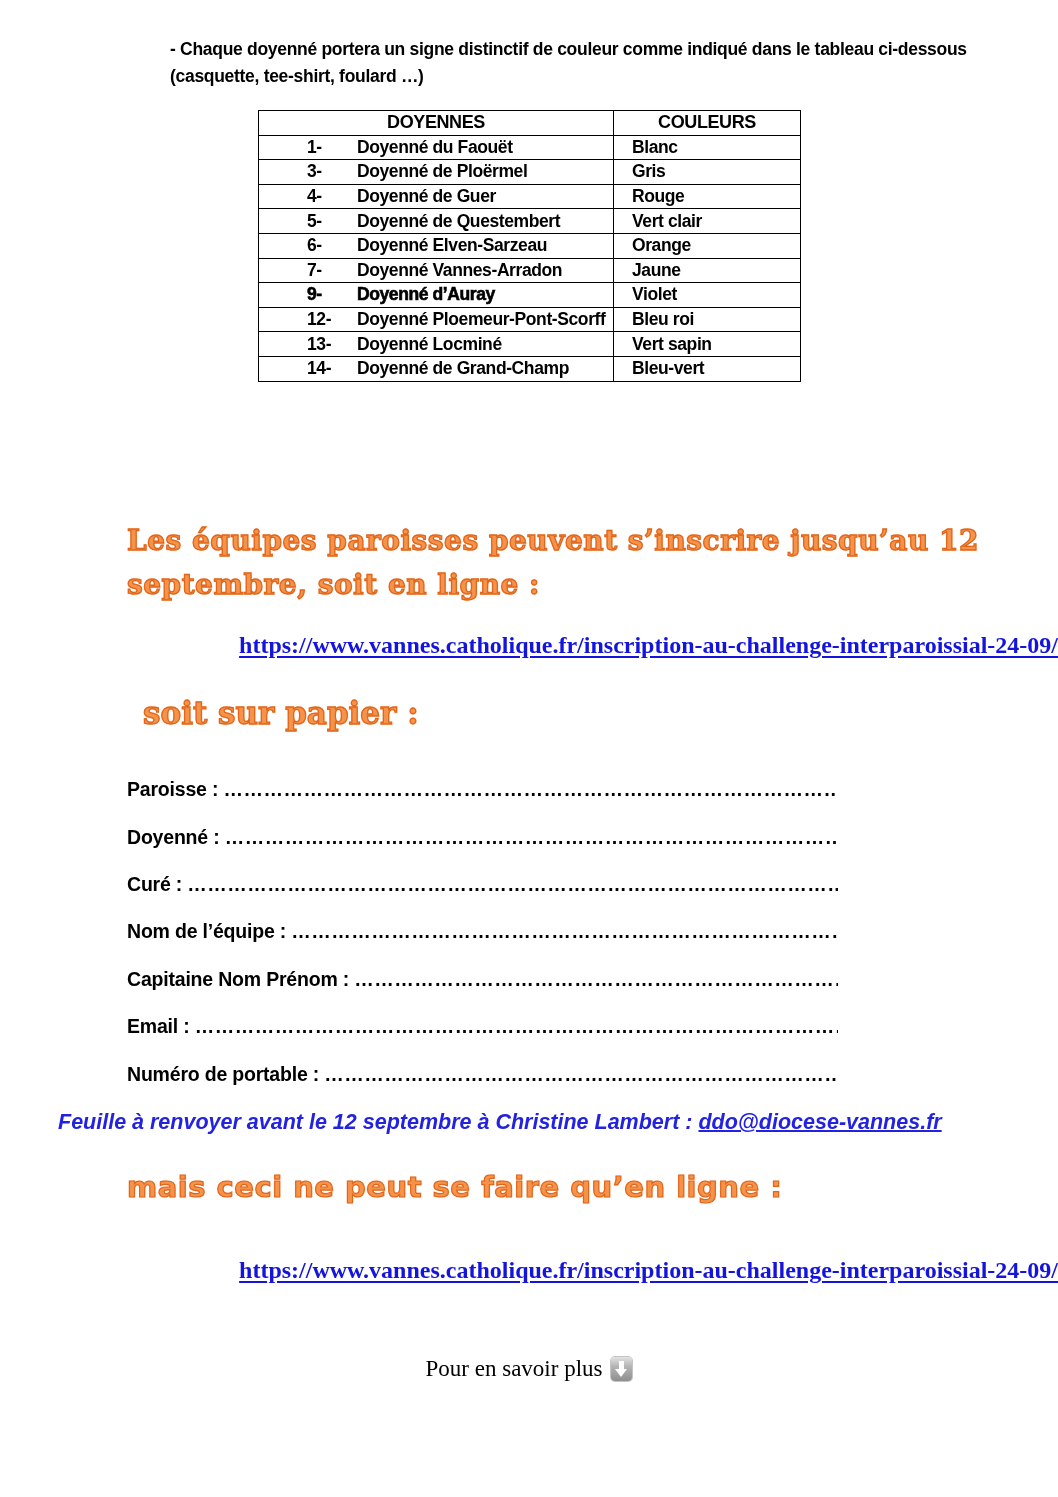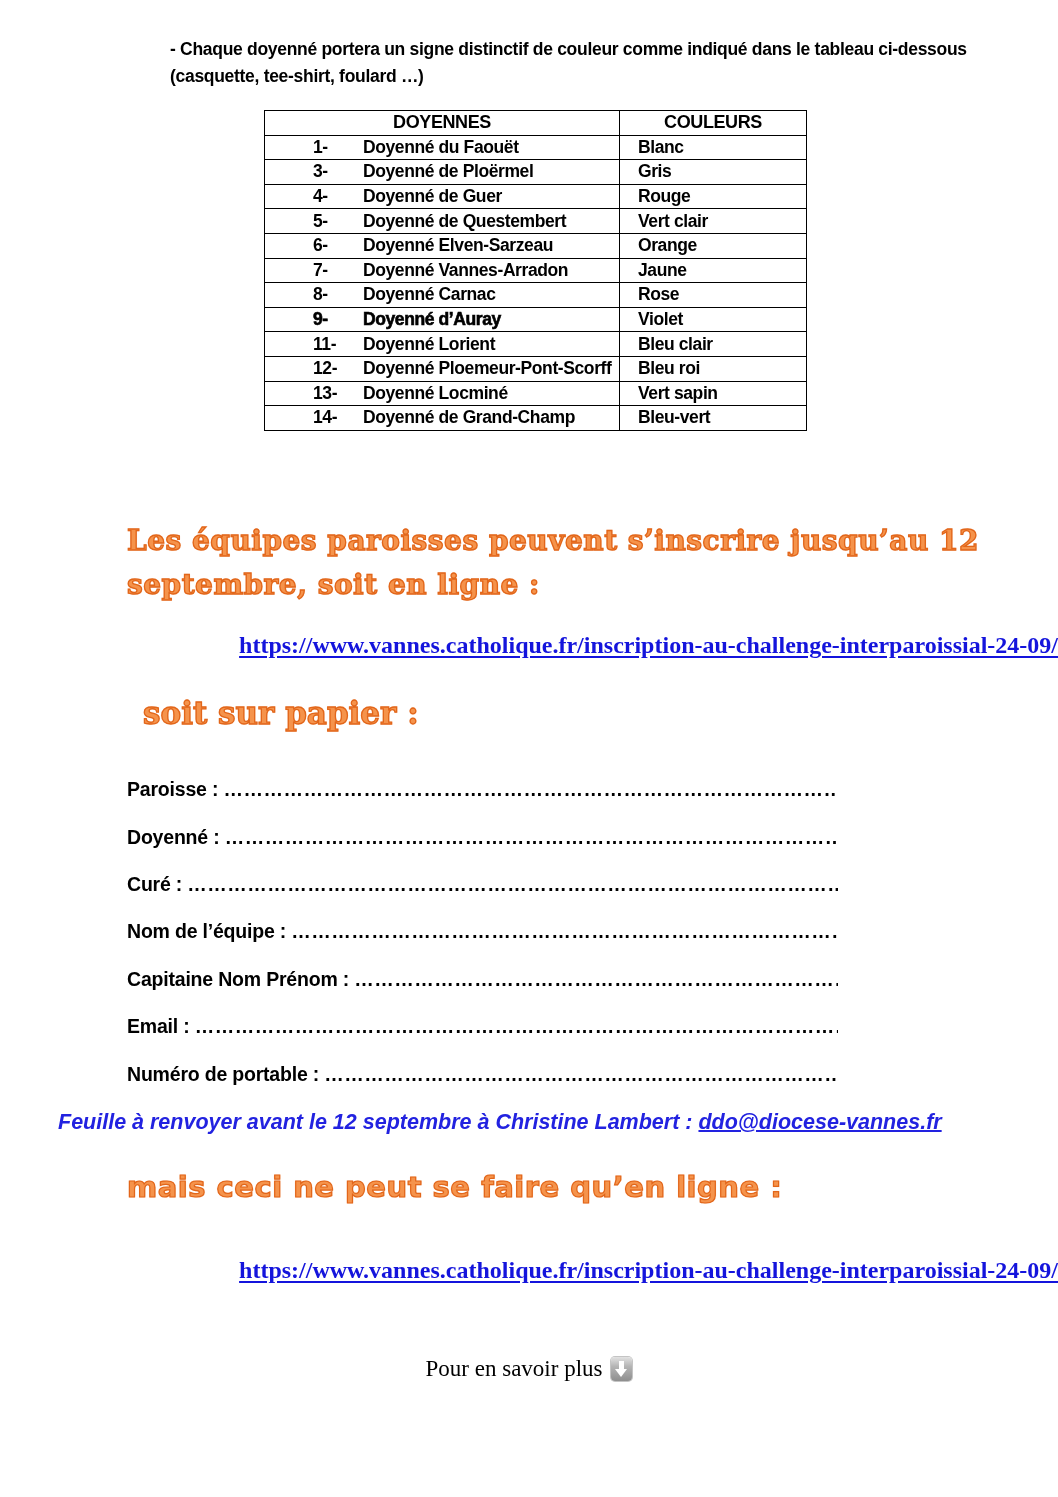--- a/index.html
+++ b/index.html
@@ -12,21 +12,21 @@
   .page { position:absolute; inset:0; background:#fff; }
 
   
   .intro {
     position:absolute; left:125px; top:36px; width:872px;
     font-size:17.5px; font-weight:700; line-height:27px; letter-spacing:-0.3px;margin-left:45px;
   }
 
   
   .doyenne-table {
-    position:absolute; left:264px; top:110px; width:542px;
+    position:absolute; left:258px; top:110px; width:542px;
     border-collapse:collapse; table-layout:fixed;
   }
   .doyenne-table col.c1 { width:355px; }
   .doyenne-table col.c2 { width:187px; }
   .doyenne-table th, .doyenne-table td {
     border:1.8px solid #000; height:24.6px; padding:0;
     font-size:17.5px; font-weight:700; letter-spacing:-0.4px;
     white-space:nowrap; overflow:hidden;
   }
   .doyenne-table th { text-align:center; font-size:18px; }
@@ -135,33 +135,25 @@
           <td class="color-cell">Vert clair</td>
         </tr>
     <tr>
           <td class="name-cell"><span class="num">6-</span><span class="nm">Doyenné Elven-Sarzeau</span></td>
           <td class="color-cell">Orange</td>
         </tr>
     <tr>
           <td class="name-cell"><span class="num">7-</span><span class="nm">Doyenné Vannes-Arradon</span></td>
           <td class="color-cell">Jaune</td>
         </tr>
-    <tr>
-          <td class="name-cell"><span class="num">8-</span><span class="nm">Doyenné Carnac</span></td>
-          <td class="color-cell">Rose</td>
-        </tr>
     <tr class="em">
           <td class="name-cell"><span class="num">9-</span><span class="nm">Doyenné d’Auray</span></td>
           <td class="color-cell">Violet</td>
         </tr>
     <tr>
-          <td class="name-cell"><span class="num">11-</span><span class="nm">Doyenné Lorient</span></td>
-          <td class="color-cell">Bleu clair</td>
-        </tr>
-    <tr>
           <td class="name-cell"><span class="num">12-</span><span class="nm">Doyenné Ploemeur-Pont-Scorff</span></td>
           <td class="color-cell">Bleu roi</td>
         </tr>
     <tr>
           <td class="name-cell"><span class="num">13-</span><span class="nm">Doyenné Locminé</span></td>
           <td class="color-cell">Vert sapin</td>
         </tr>
     <tr>
           <td class="name-cell"><span class="num">14-</span><span class="nm">Doyenné de Grand-Champ</span></td>
           <td class="color-cell">Bleu-vert</td>

